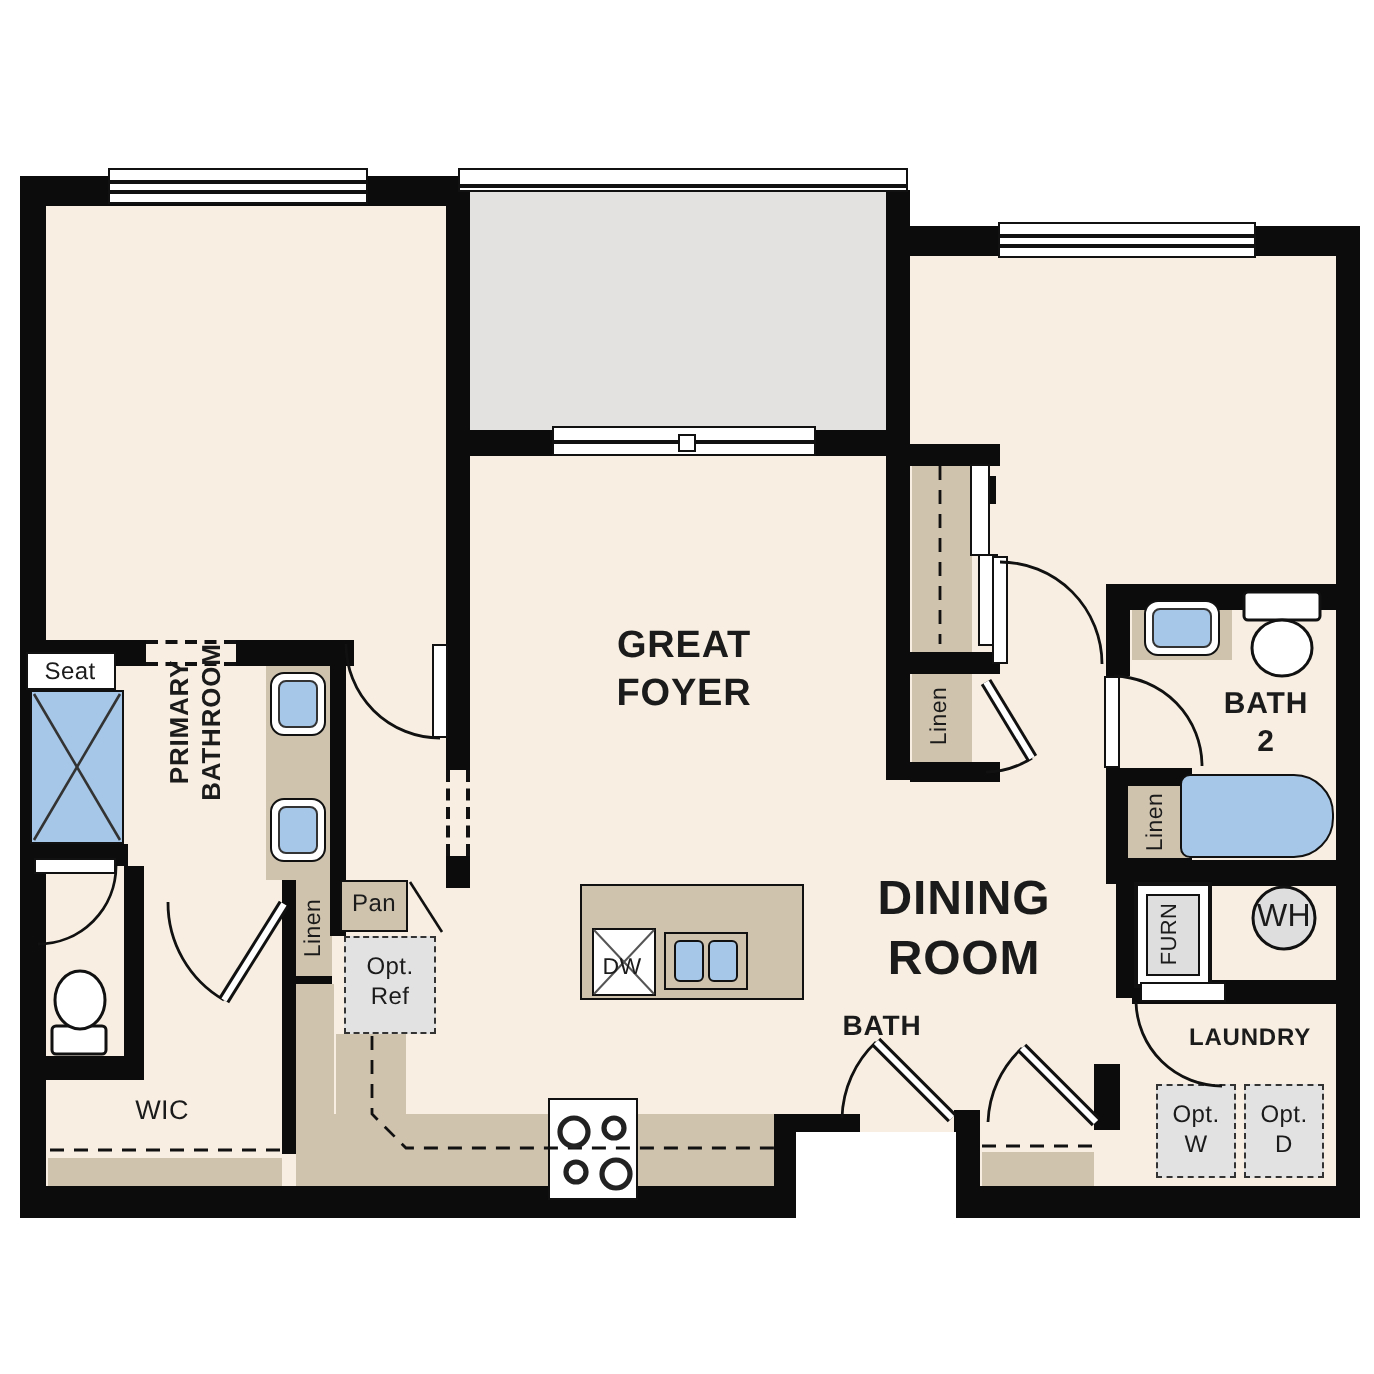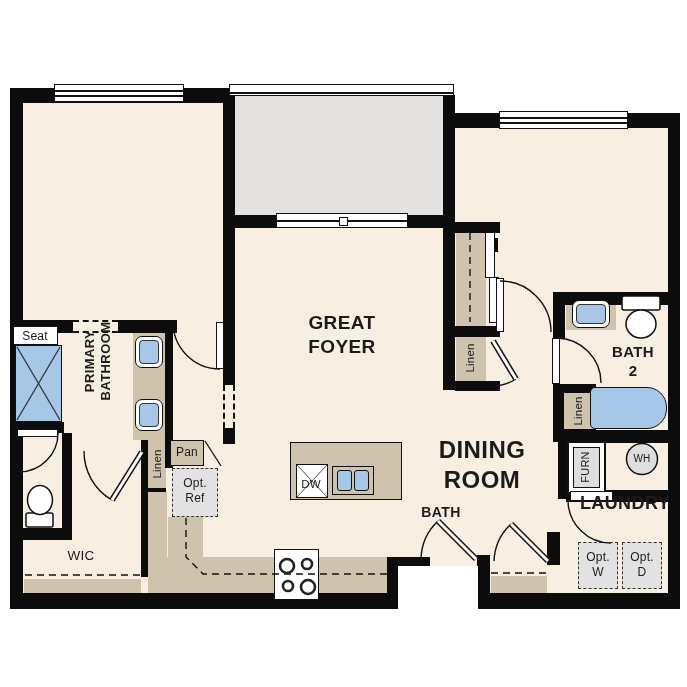--- a/index.html
+++ b/index.html
@@ -204,30 +204,30 @@
 
   <div class="lbl" style="left:342px;top:335px;font-size:19px">GREAT
 FOYER</div>
   <div class="lbl v" style="left:98px;top:361px;font-size:13px">PRIMARY
 BATHROOM</div>
   <div class="lbl" style="left:633px;top:362px;font-size:15px">BATH
 2</div>
   <div class="lbl" style="left:482px;top:465px;font-size:24px">DINING
 ROOM</div>
   <div class="lbl" style="left:441px;top:513px;font-size:14px;white-space:nowrap">BATH</div>
-  <div class="lbl" style="left:625px;top:503px;font-size:18px;white-space:nowrap">LAUNDRY</div>
+  <div class="lbl" style="left:625px;top:519px;font-size:12px;white-space:nowrap">LAUNDRY</div>
   <div class="lbl sm" style="left:81px;top:556px;font-size:13.5px">WIC</div>
   <div class="lbl sm" style="left:35px;top:336px;font-size:12px">Seat</div>
   <div class="lbl sm v" style="left:157px;top:464px;font-size:11.5px">Linen</div>
   <div class="lbl sm v" style="left:470px;top:358px;font-size:11.5px">Linen</div>
   <div class="lbl sm v" style="left:578px;top:411px;font-size:11.5px">Linen</div>
   <div class="lbl sm" style="left:187px;top:452px;font-size:12px">Pan</div>
   <div class="lbl sm" style="left:195px;top:491px;font-size:12px">Opt.
 Ref</div>
   <div class="lbl sm" style="left:311px;top:484px;font-size:11.5px">DW</div>
   <div class="lbl sm v" style="left:586px;top:467px;font-size:11px">FURN</div>
-  <div class="lbl sm" style="left:642px;top:459px;font-size:10px">WH</div>
+  <div class="lbl sm" style="left:642px;top:459px;font-size:16px">WH</div>
   <div class="lbl sm" style="left:598px;top:565px;font-size:12px">Opt.
 W</div>
   <div class="lbl sm" style="left:642px;top:565px;font-size:12px">Opt.
 D</div>
 
 </div>
 
 </body></html>

